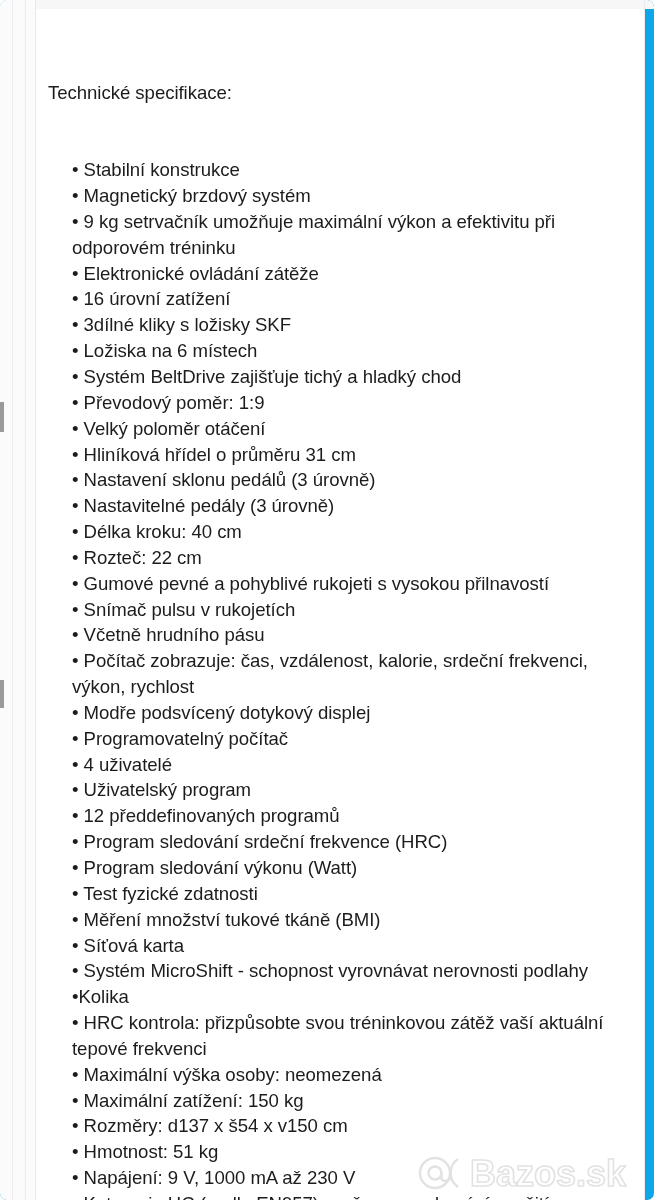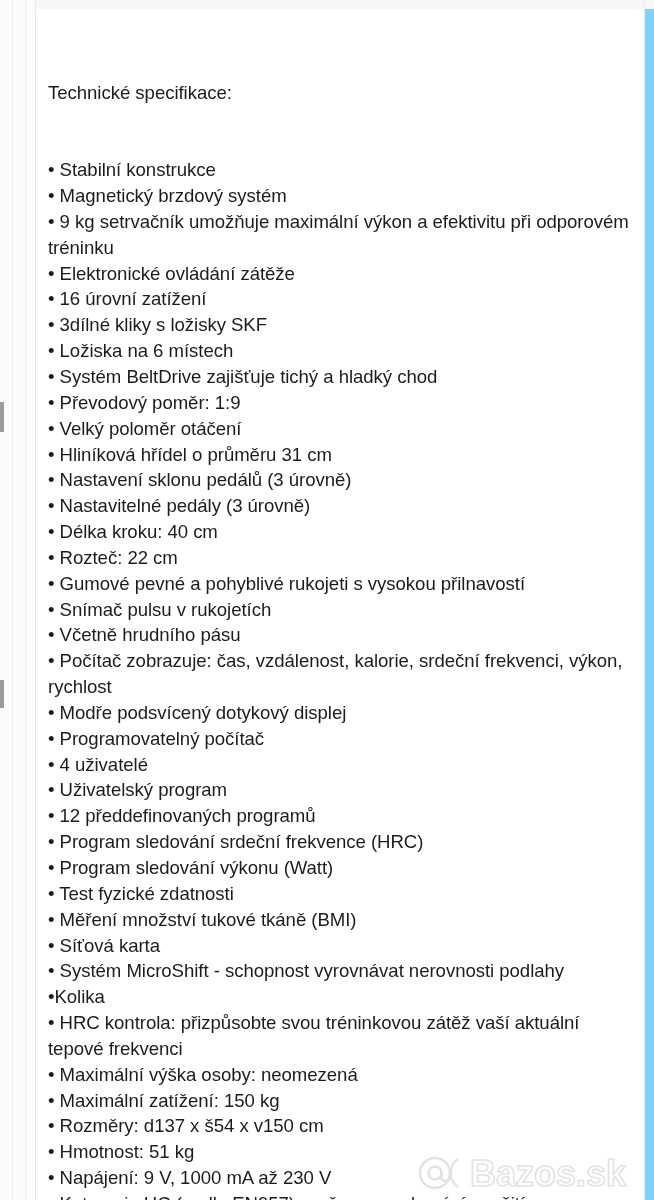--- a/index.html
+++ b/index.html
@@ -14,22 +14,23 @@
     overflow: hidden;
     font-family: "Liberation Sans", sans-serif;
     -webkit-font-smoothing: antialiased;
   }
 
   
   #screenshot {
     position: relative;
     width: 654px;
     height: 1200px;
-    background: #7dd3fc;
+    background: #0ea5e9;
     overflow: hidden;
+    border-radius: 7px;
   }
 
   
   .top-strip {
     position: absolute;
     top: 0;
     left: 0;
     width: 654px;
     height: 9px;
     background: #f7f7f8;
@@ -100,20 +101,21 @@
     white-space: pre-wrap;
     word-break: normal;
   }
 
   .spec-heading {
     display: block;
   }
 
   .spec-line {
     display: block;
+    margin-left: 24px;
   }
 </style>
 </head>
 <body>
 
 <div id="screenshot">
 
   <div class="top-strip"></div>
 
   <div class="left-gutter">

